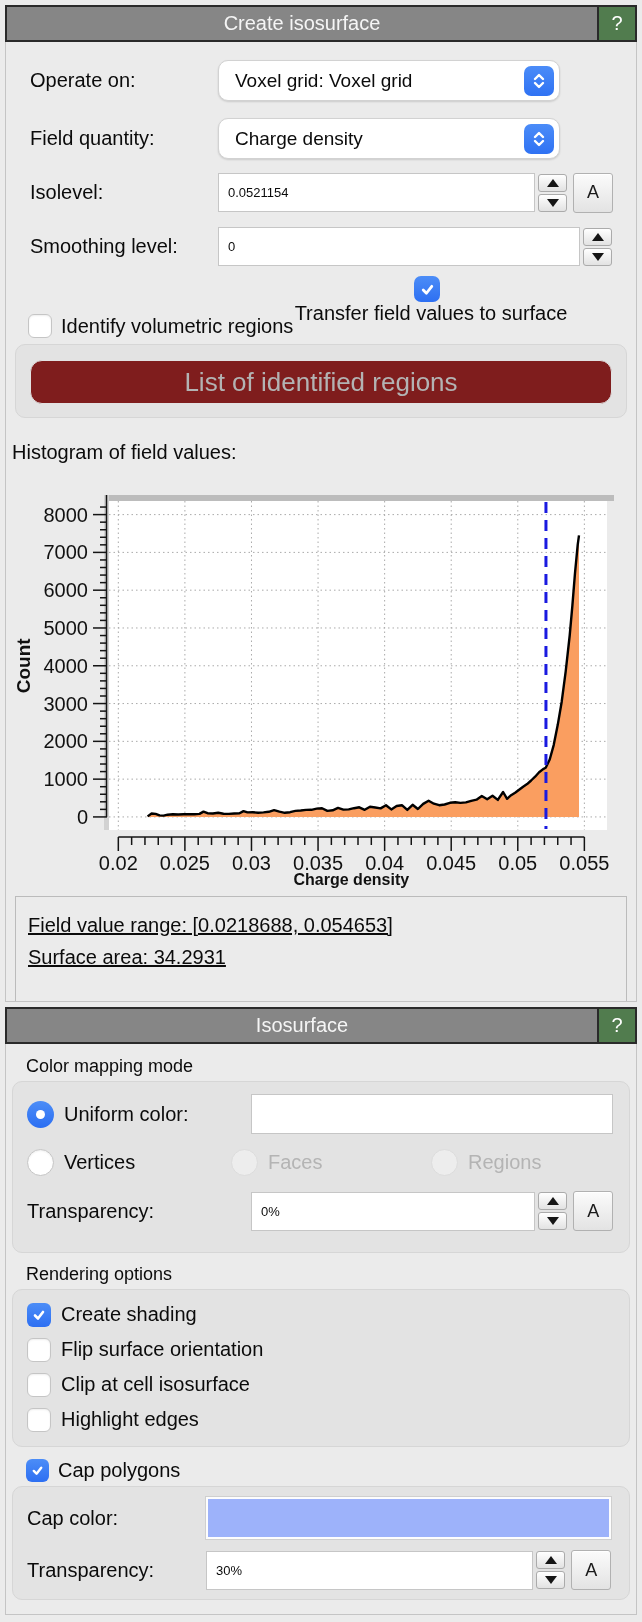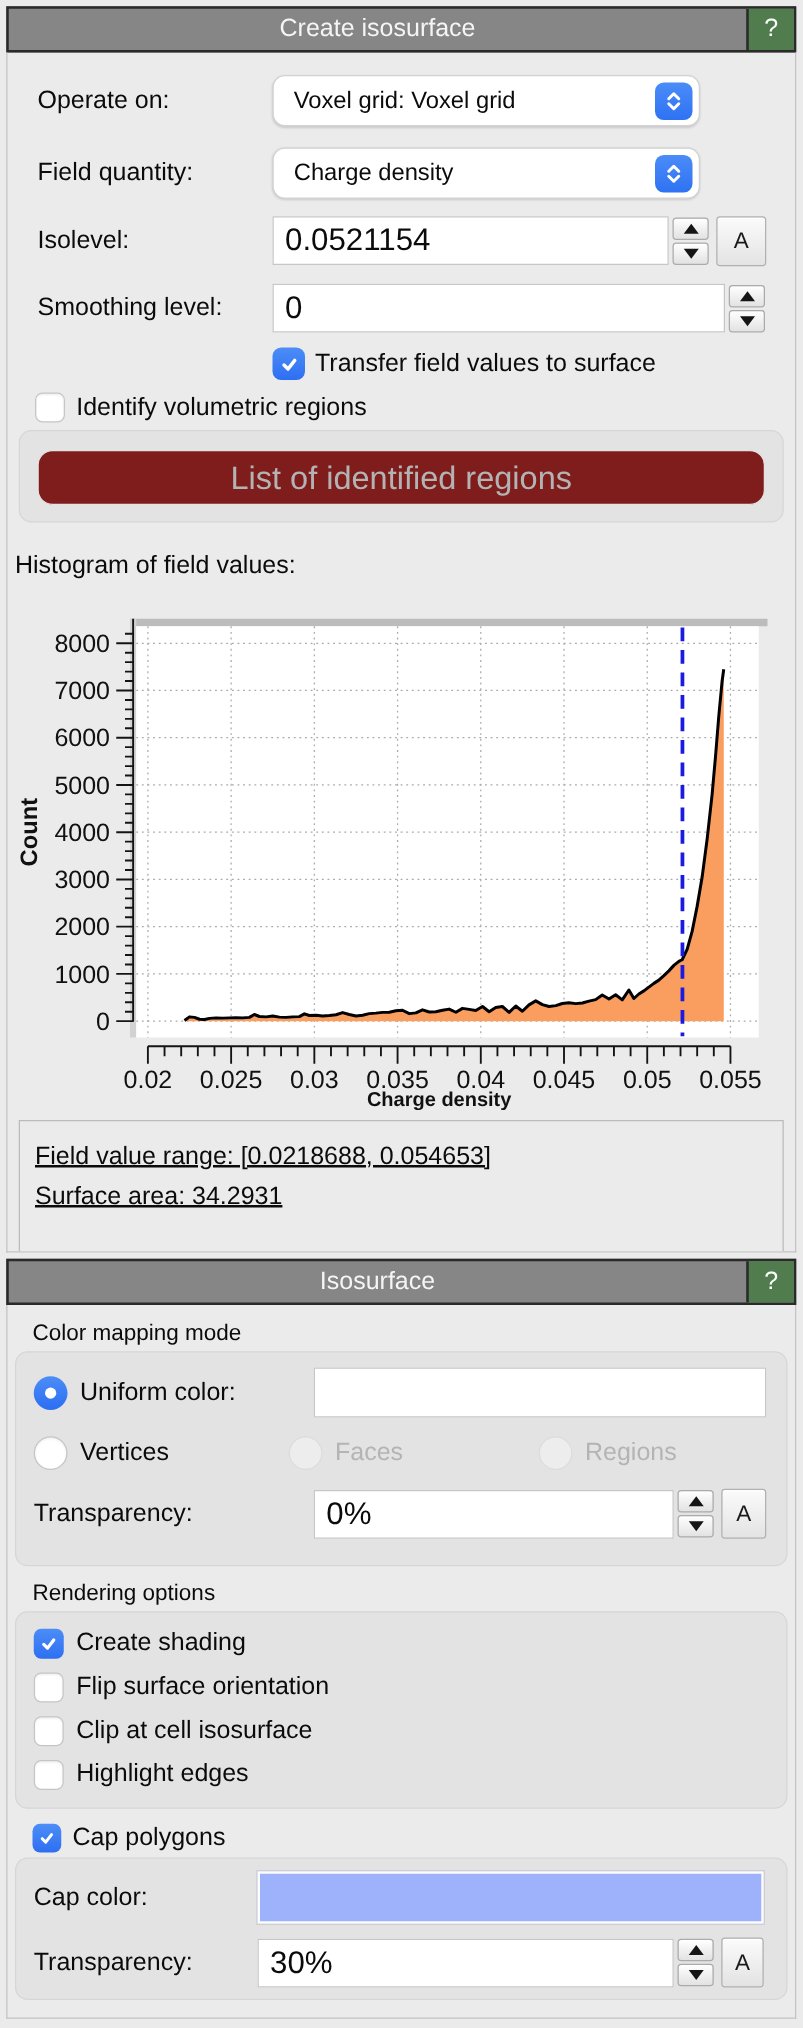--- a/index.html
+++ b/index.html
@@ -29,21 +29,21 @@
 
   
   .popup{width:342px;height:41px;box-sizing:border-box;background:#fff;border:1px solid #d2d2d2;
        border-radius:10px;box-shadow:0 1px 2px rgba(0,0,0,.14);
        display:flex;align-items:center;justify-content:space-between;
        padding:0 5px 0 16px;font-size:19px;cursor:pointer;}
   .popup-btn{width:30px;height:30px;border-radius:7px;background:linear-gradient(#4b8cf8,#2f72f3);
        display:flex;align-items:center;justify-content:center;}
 
   input.field{box-sizing:border-box;height:39px;background:#fff;border:1px solid #c6c6c6;
-       font-family:inherit;font-size:25px;color:#0b0b0b;padding:0 9px;}
+       font-family:inherit;font-size:13px;color:#0b0b0b;padding:0 9px;}
   .spinner{display:flex;flex-direction:column;gap:2px;margin-left:3px;}
   .spin{width:29px;height:18px;box-sizing:border-box;border:1px solid #ababab;border-radius:3px;
        background:linear-gradient(#ffffff,#e2e2e2);display:flex;align-items:center;justify-content:center;
        padding:0;cursor:pointer;}
   .tri-up{width:0;height:0;border-left:6px solid transparent;border-right:6px solid transparent;
        border-bottom:8px solid #151515;}
   .tri-down{width:0;height:0;border-left:6px solid transparent;border-right:6px solid transparent;
        border-top:8px solid #151515;}
   .abtn{width:40px;height:40px;box-sizing:border-box;margin-left:6px;border:1px solid #b1b1b1;border-radius:3px;
        background:linear-gradient(#fbfbfb,#e3e3e3);box-shadow:inset 0 1px 0 #fff;
@@ -131,21 +131,21 @@
       <span class="spinner">
         <button class="spin">
             <i class="tri-up"></i>
           </button>
         <button class="spin">
             <i class="tri-down"></i>
           </button>
       </span>
     </div>
 
-    <div class="row" style="margin-top:9px;padding-left:212px;height:30px;">
+    <div class="row" style="margin-top:9px;padding-left:212px;height:30px;flex-direction:column;">
       <span class="cb cb26 on">
         <svg width="15" height="15" viewBox="0 0 14 14">
             <path d="M3 7.5 L6 10.5 L11 4" stroke="#fff" stroke-width="2.6" fill="none" stroke-linecap="round" stroke-linejoin="round"></path>
           </svg>
       </span>
       <span class="lbl" style="margin-left:8px;">Transfer field values to surface</span>
     </div>
 
     <div class="row" style="margin-top:5px;padding-left:22px;height:30px;">
       <span class="cb cb24 off"></span>

